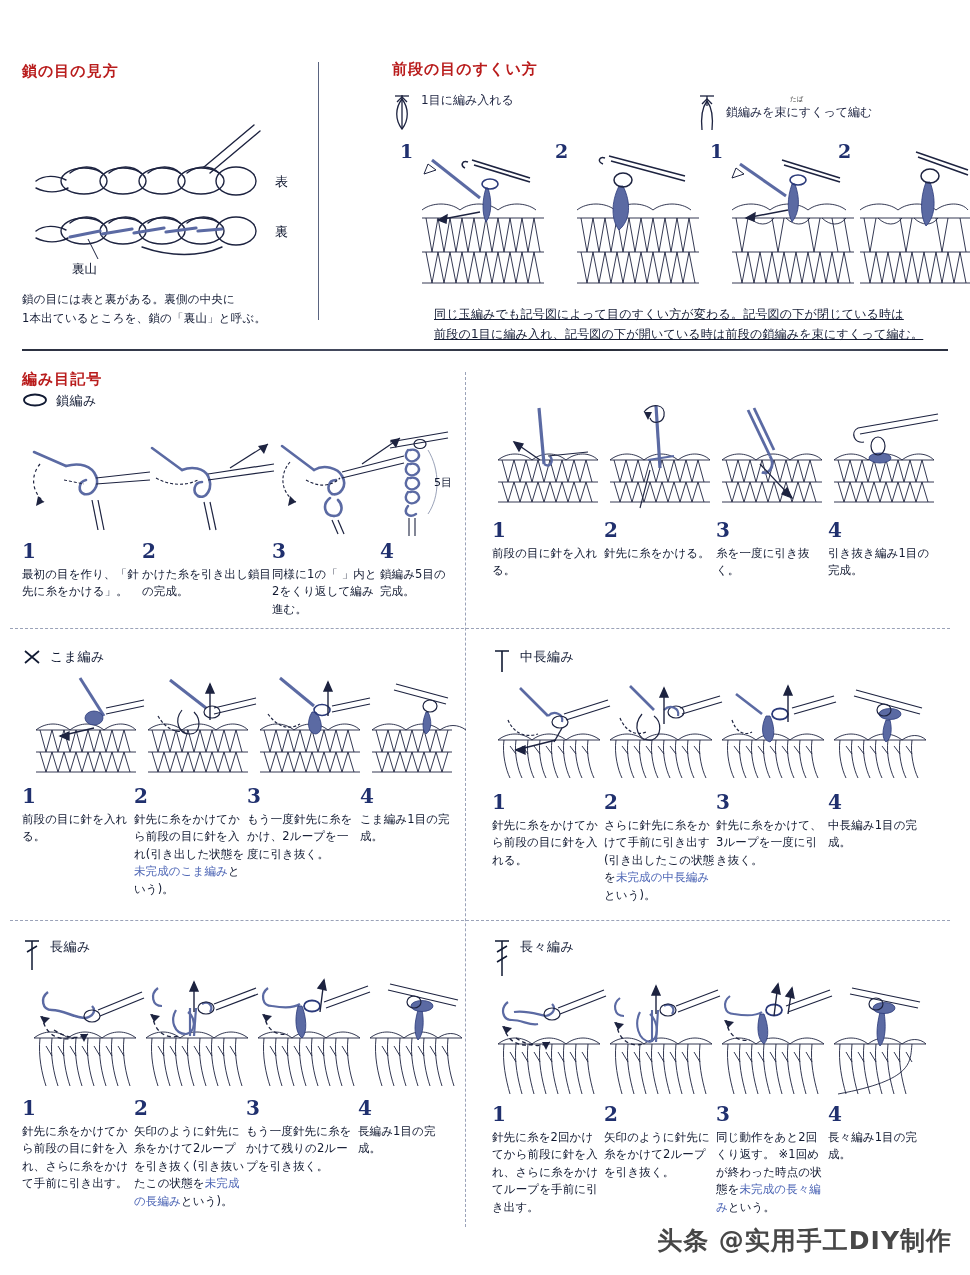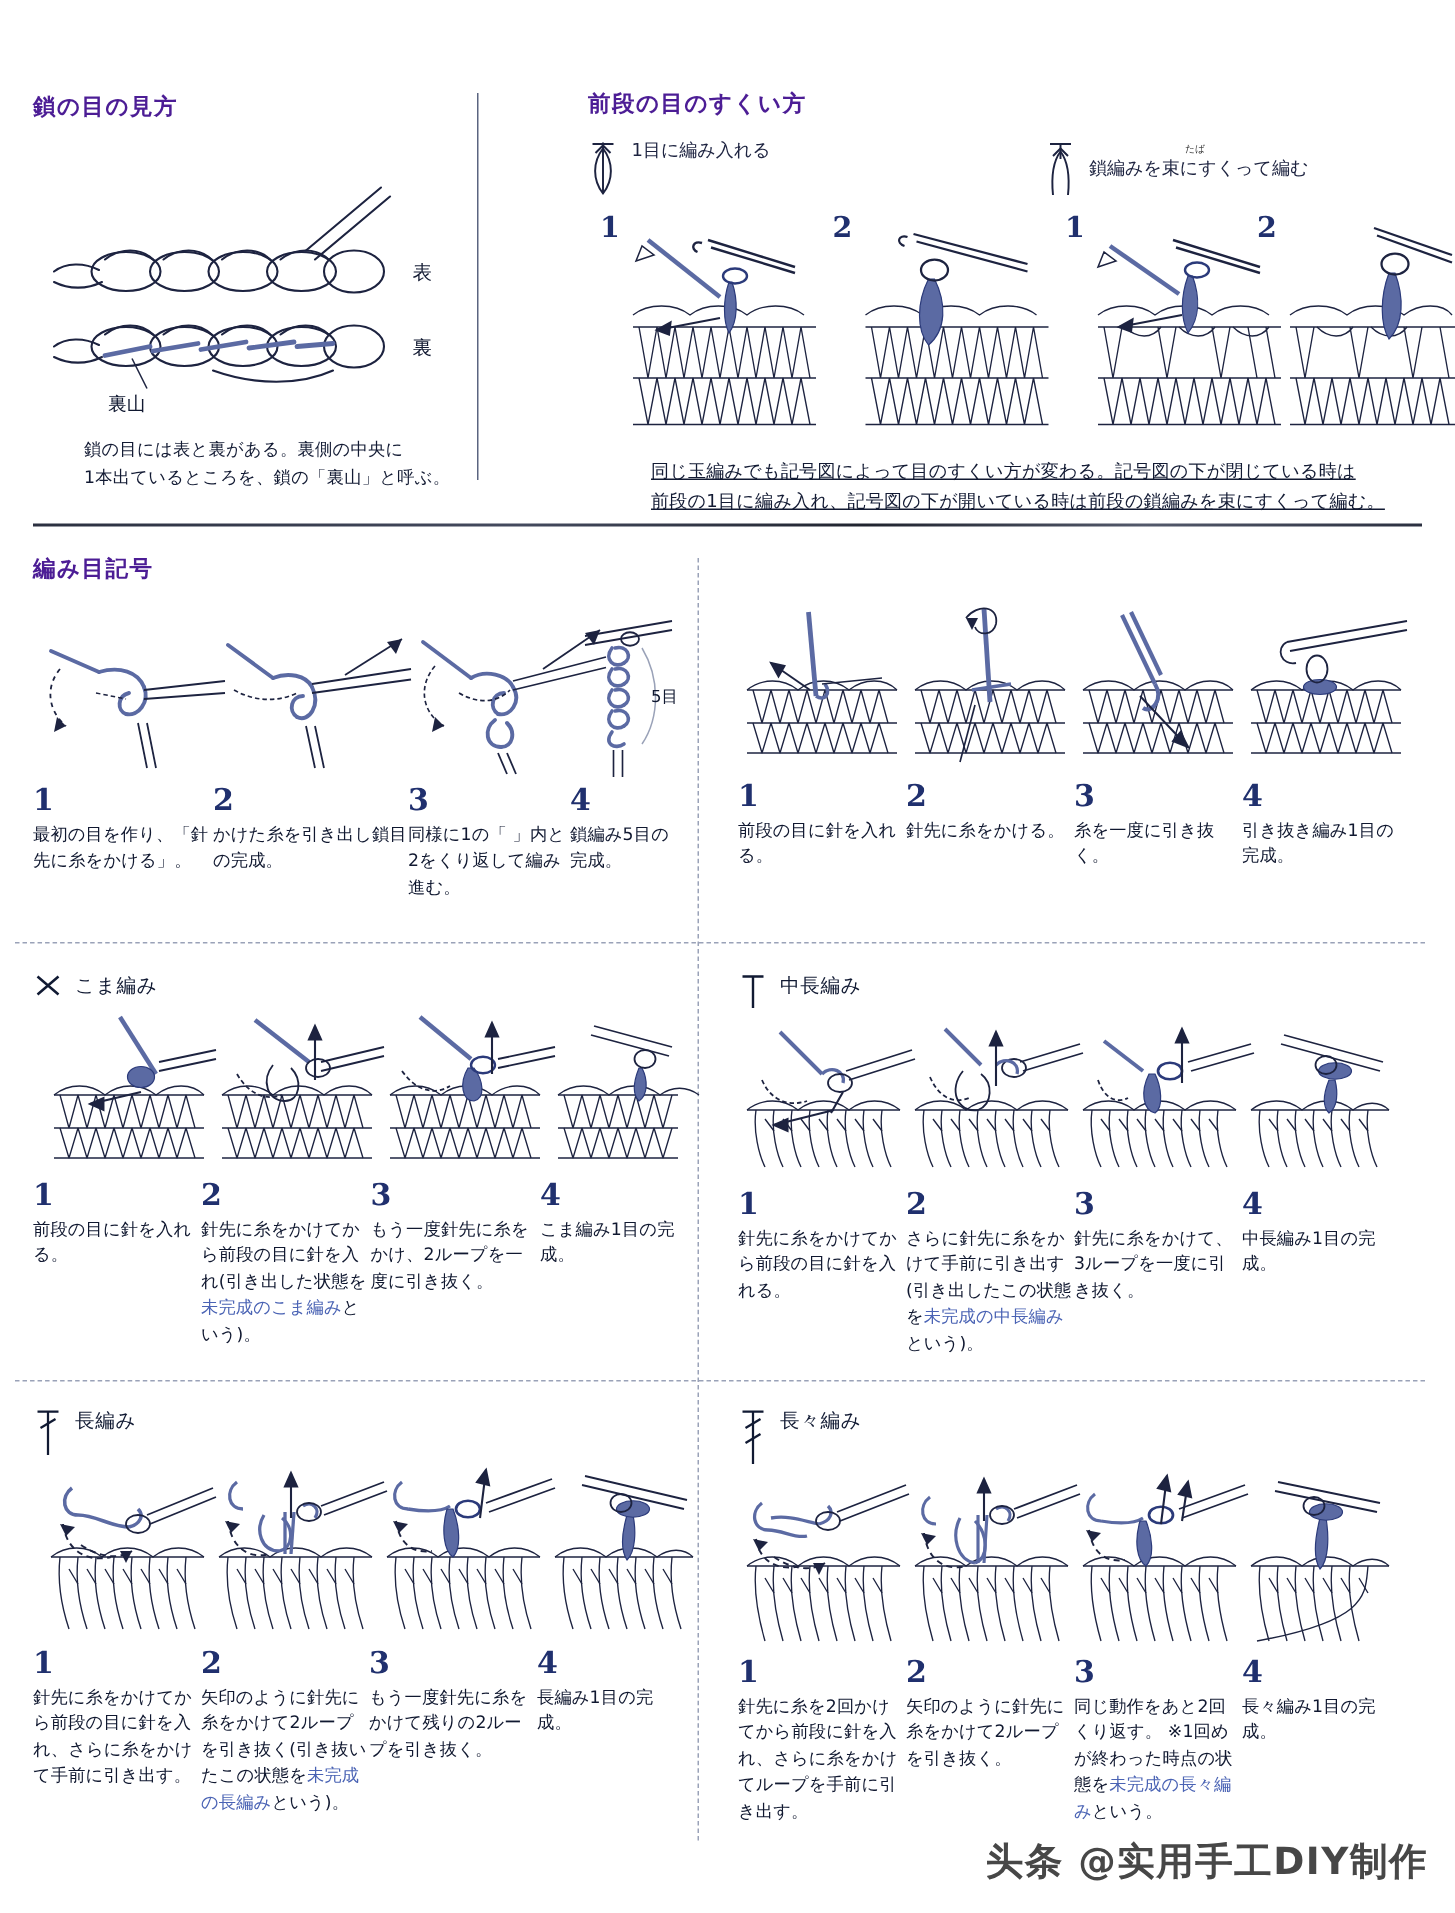--- a/index.html
+++ b/index.html
@@ -9,21 +9,21 @@
     background: #ffffff;
     font-family: "DejaVu Sans", "Liberation Sans", sans-serif;
     color: #1d2340;
     position: relative;
     overflow: hidden;
   }
   .page { position:relative; width:970px; height:1275px; }
 
   
   .sec-title {
-    color:#4c1d95;
+    color:#b91c1c;
     font-weight:bold;
     font-size:15px;
     letter-spacing:1px;
   }
   .sym-title {
     color:#111a33;
     font-size:13px;
     letter-spacing:.5px;
   }
 
@@ -135,21 +135,21 @@
         <path d="M144 151 L 174 147"></path>
         <path d="M176 150 L 200 148"></path>
       </g>
       <path d="M66 158 L 76 178" fill="none" stroke="#1d2340" stroke-width="1"></path>
 
       <text x="253" y="105" font-size="13" fill="#101830" font-family="DejaVu Sans, sans-serif">表</text>
       <text x="253" y="155" font-size="13" fill="#101830" font-family="DejaVu Sans, sans-serif">裏</text>
       <text x="50" y="192" font-size="12.5" fill="#101830" font-family="DejaVu Sans, sans-serif">裏山</text>
     </svg>
 
-    <div class="caption" style="margin-top:24px;margin-left:34px;">
+    <div class="caption" style="margin-top:24px;">
       <div>鎖の目には表と裏がある。裏側の中央に</div>
       <div>1本出ているところを、鎖の「裏山」と呼ぶ。</div>
     </div>
   </div>
 
   <div class="vrule-top"></div>
 
   <div class="top-right">
     <div class="sec-title">前段の目のすくい方</div>
 
@@ -309,20 +309,26 @@
 
   <div class="hrule-main"></div>
 
   <div class="vdash" style="left:465px; top:372px; height:855px;"></div>
   <div class="hdash" style="left:10px; top:628px; width:940px;"></div>
   <div class="hdash" style="left:10px; top:920px; width:940px;"></div>
 
   <div style="position:absolute; left:22px; top:370px;" class="sec-title">編み目記号</div>
 
   <div class="block" style="left:22px; top:392px; width:430px;">
+    <div class="block-head">
+      <svg width="26" height="16" viewBox="0 0 26 16">
+        <ellipse cx="13" cy="8" rx="11" ry="5.5" fill="none" stroke="#111a33" stroke-width="1.8"></ellipse>
+      </svg>
+      <span class="sym-title">鎖編み</span>
+    </div>
 
     <svg class="ill" width="430" height="125" viewBox="0 0 430 125" style="margin-top:4px;">
 
       <g transform="translate(0,0)">
         <g fill="none" stroke="#5b6aa3" stroke-width="2.6" stroke-linecap="round">
           <path d="M12 38 L44 52"></path>
           <path d="M44 52 C 58 48, 70 52, 74 62"></path>
           <path d="M74 62 C 78 72, 70 82, 62 80"></path>
           <path d="M62 80 C 56 78, 56 68, 64 66"></path>
         </g>

